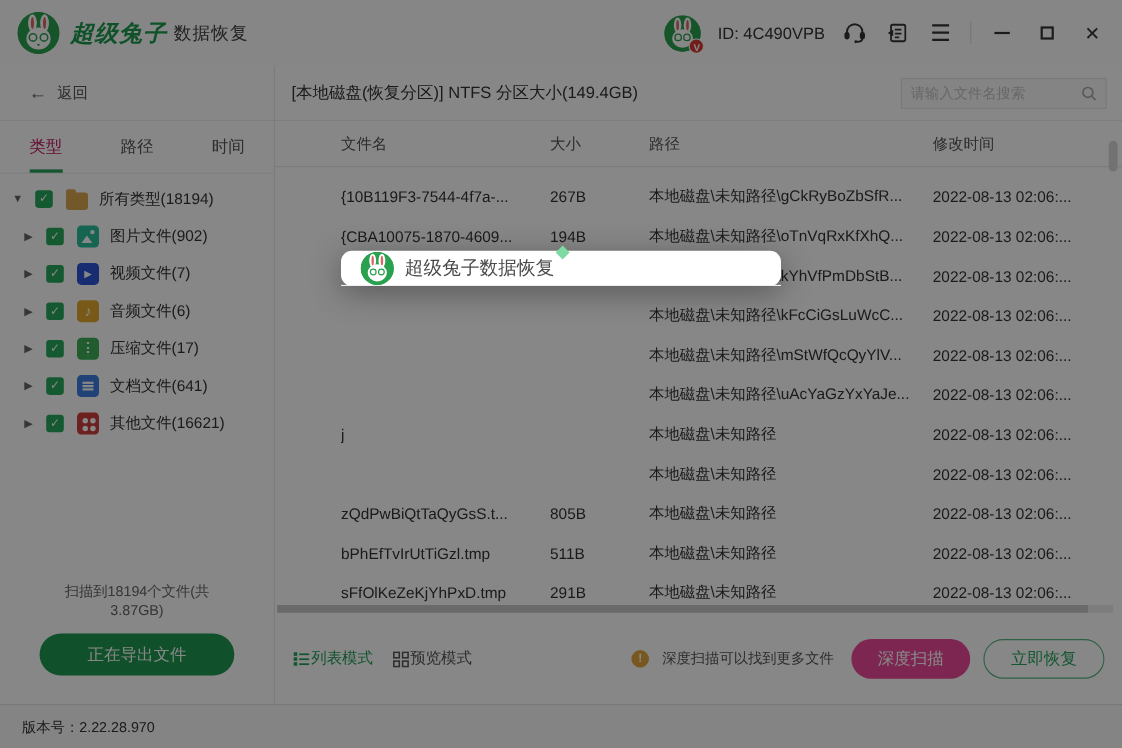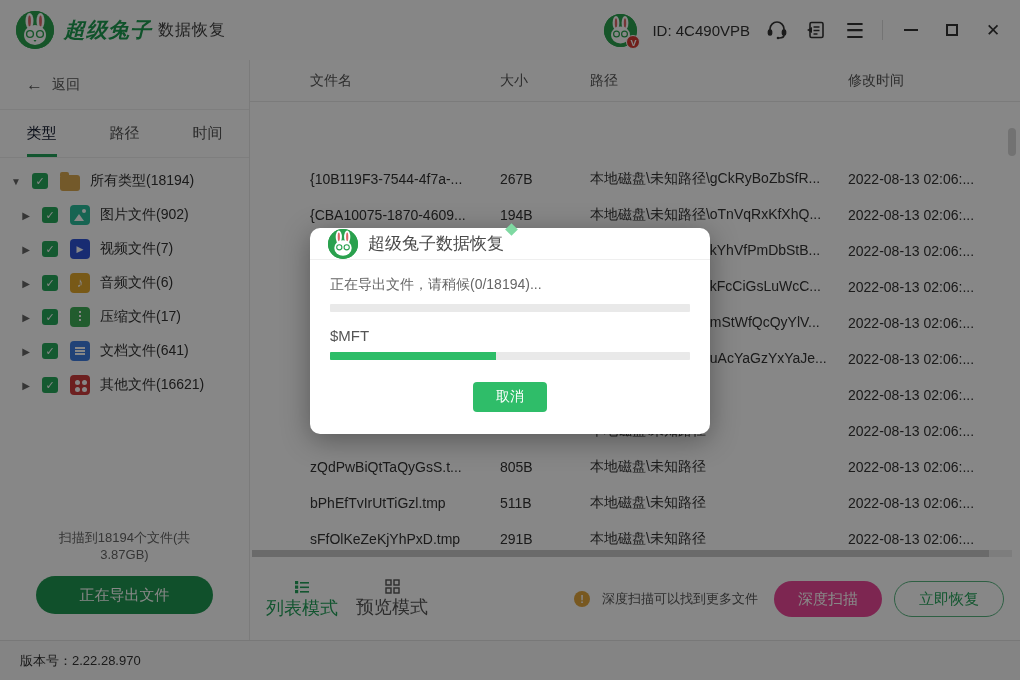--- a/index.html
+++ b/index.html
@@ -27,21 +27,21 @@
 
   
   .body { position:absolute; top:60px; left:0; right:0; bottom:40px; display:flex; }
 
   
   .sidebar { width:250px; flex:0 0 auto; border-right:1px solid #e8e8e8; position:relative; background:#fff; }
   .back-row { height:50px; display:flex; align-items:center; padding-left:26px; gap:9px; border-bottom:1px solid #efefef; color:#555; font-size:14px; cursor:pointer; }
   .back-arrow { font-size:17px; color:#555; }
   .side-tabs { height:48px; display:flex; border-bottom:1px solid #efefef; }
   .side-tab { flex:1; display:flex; align-items:center; justify-content:center; font-size:15px; color:#555; cursor:pointer; position:relative; }
-  .side-tab.active { color:#0f172a; }
+  .side-tab.active { color:#be185d; }
   .side-tab.active::after { content:""; position:absolute; bottom:0; left:50%; transform:translateX(-50%); width:30px; height:3px; background:#22a05a; }
   .tree { padding-top:6px; }
   .tree-item { height:34px; display:flex; align-items:center; cursor:pointer; }
   .tree-item[data-depth="0"] { padding-left:8px; }
   .tree-item[data-depth="1"] { padding-left:18px; }
   .caret { width:16px; font-size:10px; color:#666; text-align:center; flex:0 0 auto; }
   .cb { width:16px; height:16px; border-radius:3px; background:#26a95c; position:relative; flex:0 0 auto; margin-left:8px; cursor:pointer; }
   .cb::after { content:"✓"; position:absolute; inset:0; color:#fff; font-size:11px; line-height:16px; text-align:center; }
   .ticon { width:20px; height:20px; border-radius:4px; position:relative; margin-left:12px; flex:0 0 auto; }
   .ticon[data-icon="folder-icon"] { background:#d9a850; border-radius:2px 3px 3px 3px; height:16px; margin-top:3px; }
@@ -78,21 +78,21 @@
   .cell-cb { padding-left:25px; }
   .cell { white-space:nowrap; overflow:hidden; padding-right:10px; }
   .rows { position:absolute; top:93px; left:0; right:0; padding-top:8px; }
   .file-row { height:36px; font-size:14px; color:#333; cursor:pointer; }
 
   .h-scrollbar { position:absolute; left:2px; right:8px; top:490px; height:7px; background:#ececec; }
   .h-scrollbar .thumb { height:100%; width:97%; background:#c9c9c9; }
   .v-scrollbar-thumb { position:absolute; right:4px; top:68px; width:8px; height:28px; border-radius:4px; background:#d7d7d7; }
 
   .main-toolbar { position:absolute; left:0; right:0; bottom:0; height:82px; display:flex; align-items:center; padding:0 16px; }
-  .mode-btn { display:flex; align-items:center; gap:1px; font-size:18px; cursor:pointer;flex-direction:column; }
+  .mode-btn { display:flex; align-items:center; gap:1px; font-size:14px; cursor:pointer; }
   .mode-btn.list { color:#22a05a; }
   .mode-btn.preview { color:#555; margin-left:18px; }
   .toolbar-right { margin-left:auto; display:flex; align-items:center; gap:12px; }
   .warn-circle { width:16px; height:16px; border-radius:50%; background:#e2a73e; color:#fff; font-size:11px; font-weight:bold; text-align:center; line-height:16px; flex:0 0 auto; }
   .deep-hint { font-size:13px; color:#555; margin-right:4px; }
   .pill-btn { height:36px; border-radius:18px; padding:0 24px; font-size:15px; cursor:pointer; font-family:inherit; }
   .pill-btn.solid { background:#ec4899; border:none; color:#fff; }
   .pill-btn.outline { background:#fff; border:1px solid #57b57f; color:#2aa55e; }
 
   
@@ -249,20 +249,32 @@
           </div>
         </div>
 
       <div class="sidebar-bottom">
         <div class="scan-summary">扫描到18194个文件(共3.87GB)</div>
         <button class="export-btn">正在导出文件</button>
       </div>
     </div>
 
     <div class="main">
+      <div class="main-header">
+        <span class="partition-title">[本地磁盘(恢复分区)] NTFS 分区大小(149.4GB)</span>
+        <div class="search-box">
+          <input type="text" placeholder="请输入文件名搜索" style="">
+          <span class="search-icon-btn">
+            <svg width="16" height="16" viewBox="0 0 16 16" fill="none" stroke="#a8a8a8" stroke-width="1.5">
+              <circle cx="7" cy="7" r="4.5"></circle>
+                <path d="M10.5 10.5 L14 14"></path>
+            </svg>
+          </span>
+        </div>
+      </div>
 
       <div class="table-head grid-cols">
         <span class="cell-cb"><span class="cb"></span></span>
         <span class="cell">文件名</span>
         <span class="cell">大小</span>
         <span class="cell">路径</span>
         <span class="cell">修改时间</span>
       </div>
 
       <div class="rows">
@@ -411,26 +423,15 @@
           <ellipse cx="15" cy="19" rx="8.7" ry="7.8" fill="#fff"></ellipse>
           <circle cx="11.3" cy="18.3" r="2.6" fill="none" stroke="#2aa14e" stroke-width="1.1"></circle>
           <circle cx="18.7" cy="18.3" r="2.6" fill="none" stroke="#2aa14e" stroke-width="1.1"></circle>
         </svg>
       </span>
       <span class="modal-title">
         <span>超级兔子数据恢复</span>
         <span class="sparkle"></span>
       </span>
     </div>
-    <div class="modal-body">
-      <div class="status-line">正在导出文件，请稍候(0/18194)...</div>
-      <div class="progress-track">
-        <div class="progress-fill" style="width: 0%;"></div>
-      </div>
-      <div class="current-file">$MFT</div>
-      <div class="progress-track">
-        <div class="progress-fill" style="width: 46%;"></div>
-      </div>
-      <button class="cancel-btn">取消</button>
-    </div>
   </div>
 
 </div>
 
 </body></html>

